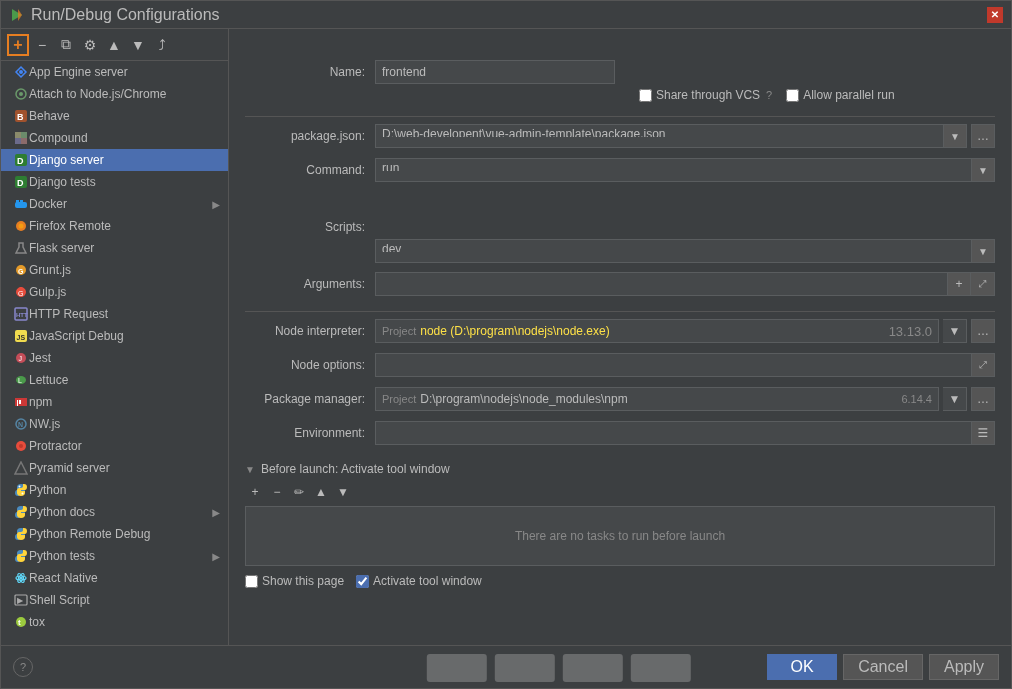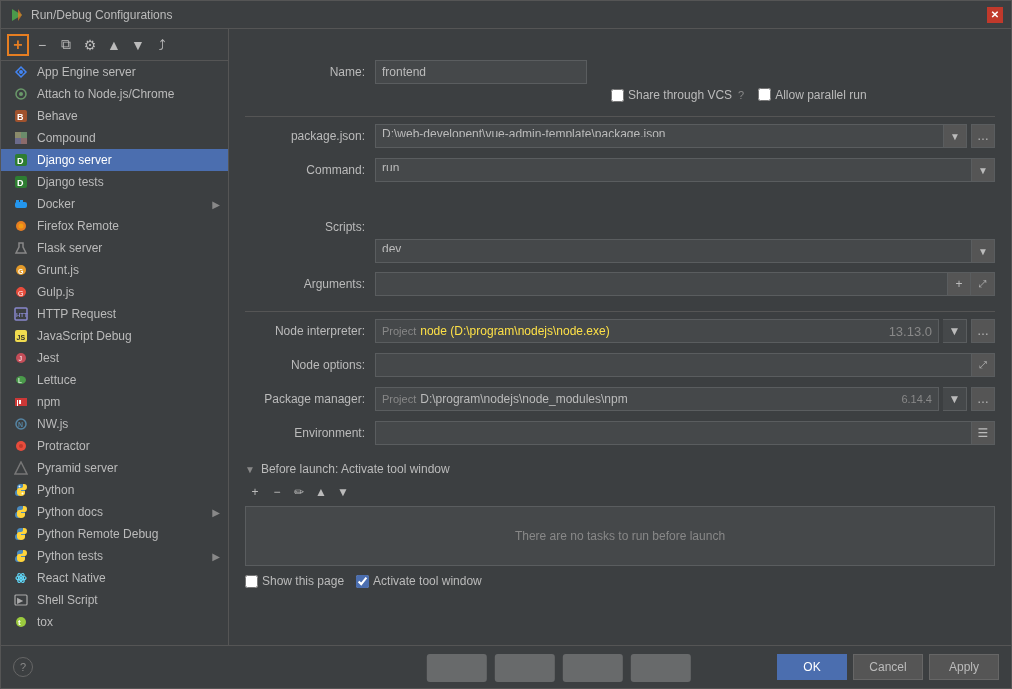--- a/index.html
+++ b/index.html
@@ -32,21 +32,21 @@
     }
 
     .title-bar-left {
       display: flex;
       align-items: center;
       gap: 6px;
     }
 
     .title-bar-text {
       color: #bbb;
-      font-size: 12px;
+      font-size: 16px;
     }
 
     .title-bar-close {
       width: 16px;
       height: 16px;
       background: #c0392b;
       border: none;
       cursor: pointer;
       display: flex;
       align-items: center;
@@ -103,21 +103,21 @@
       overflow-y: auto;
     }
 
     .sidebar-item {
       display: flex;
       align-items: center;
       padding: 3px 8px 3px 12px;
       cursor: pointer;
       color: #bbb;
       font-size: 12px;
-      gap: 8px;
+      gap: 0;
       height: 22px;
     }
 
     .sidebar-item.selected {
       background: #4b6eaf;
       color: #fff;
     }
 
     .sidebar-item .icon {
       width: 16px;
@@ -324,21 +324,21 @@
       gap: 6px;
     }
 
     .footer-btn {
       min-width: 70px;
       height: 26px;
       background: #555;
       border: 1px solid #666;
       color: #bbb;
       cursor: pointer;
-      font-size: 12px;
+      font-size: 16px;
       padding: 0 14px;
     }
 
     .footer-btn.primary {
       background: #4b6eaf;
       border-color: #4b6eaf;
       color: #fff;
     }
 
     .help-btn {
@@ -683,28 +683,28 @@
         </div>
 
       </div>
     </div>
 
     <div class="right-panel">
 
       <div class="form-row">
         <span class="form-label">Name:</span>
         <div class="form-control">
-          <input type="text" class="text-input" style="width: 212px; flex: 0 0 auto;" value="frontend">
+          <input type="text" class="text-input" style="width: 240px; flex: 0 0 auto;" value="frontend">
           <div style="display:flex;align-items:center;gap:14px;margin-left:20px;margin-top:47px;">
             <label class="checkbox-inline" style="display:flex;align-items:center;gap:4px;">
               <input type="checkbox" style="">
               <span>Share through VCS</span>
               <span style="color:#888;font-size:11px;margin-left:2px;">?</span>
             </label>
-            <label class="checkbox-inline" style="display:flex;align-items:flex-start;gap:4px;">
+            <label class="checkbox-inline" style="display:flex;align-items:flex-end;gap:4px;">
               <input type="checkbox" style="">
               <span>Allow parallel run</span>
             </label>
           </div>
         </div>
       </div>
 
       <hr class="divider">
 
       <div class="form-row">

